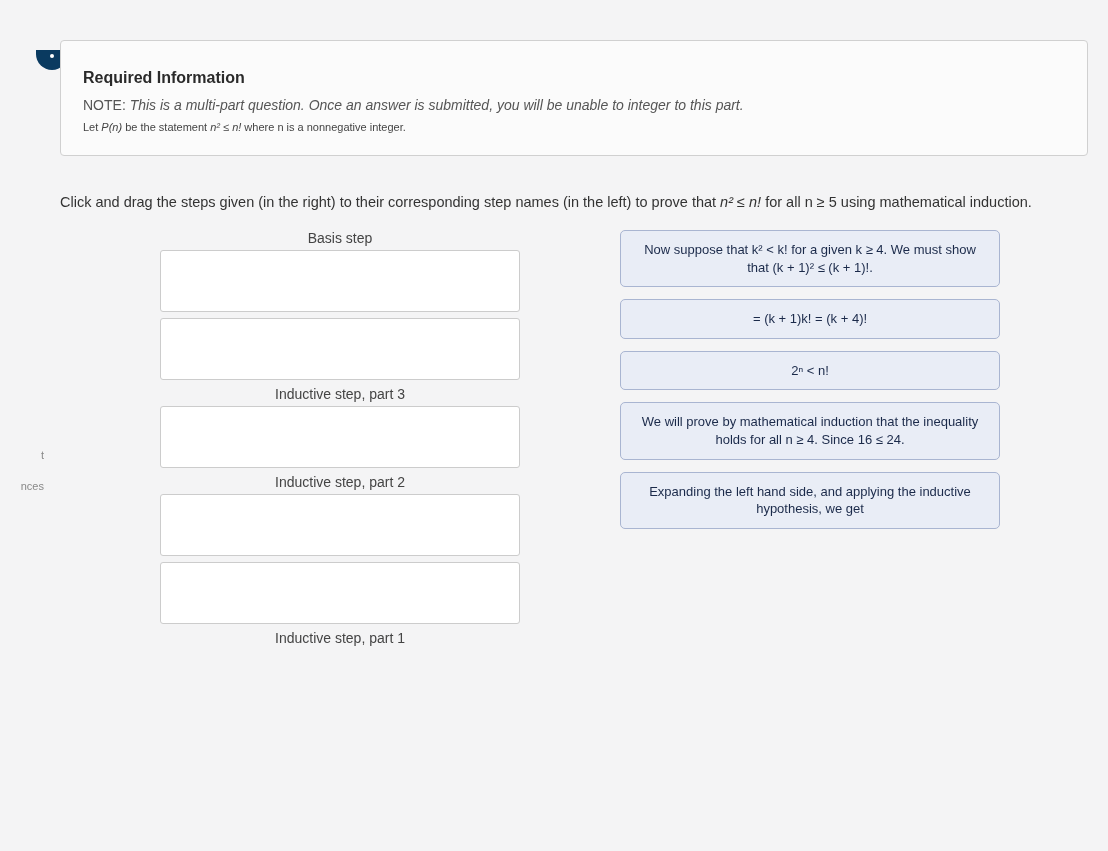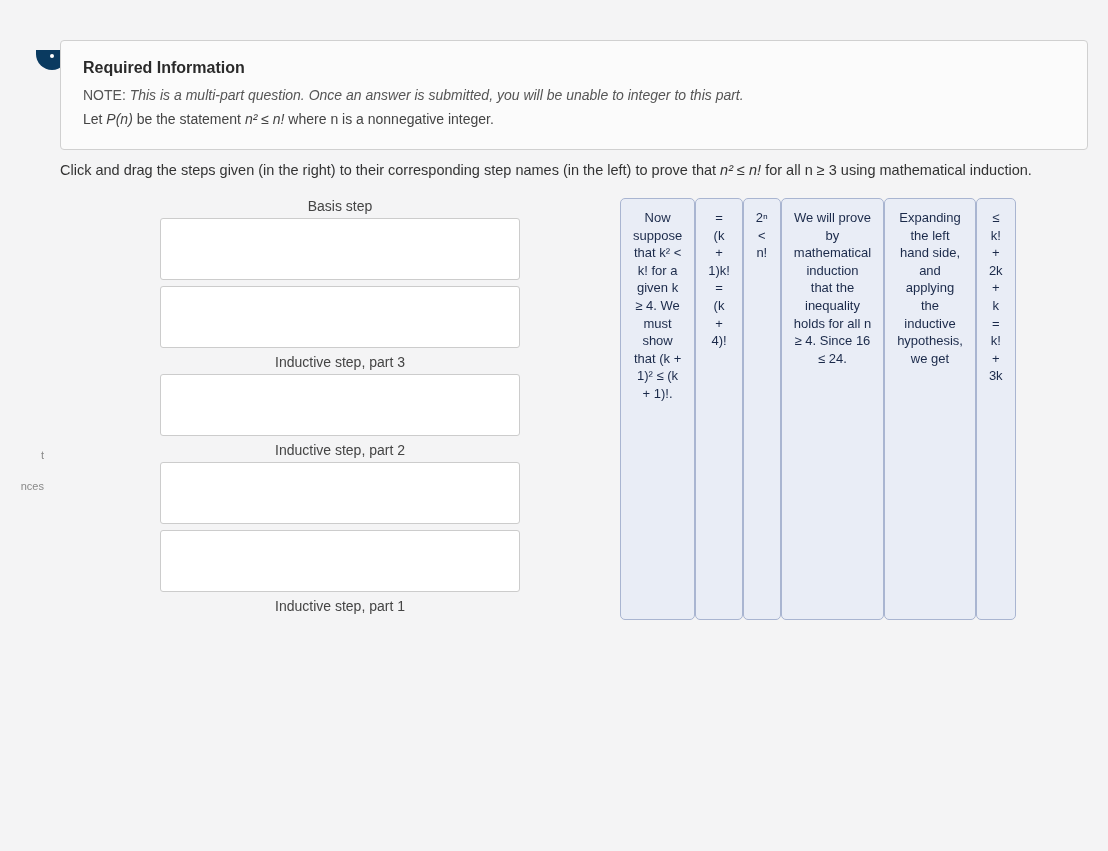--- a/index.html
+++ b/index.html
@@ -12,38 +12,38 @@
   color: #333;
   position: relative;
 }
 .page {
   padding: 40px 20px 0 60px;
   position: relative;
 }
 .info-box {
   border: 1px solid #d0d0d0;
   border-radius: 4px;
-  padding: 18px 22px 22px 22px;
+  padding: 28px 22px 22px 22px;
   background: #fbfbfb;
-  margin-bottom: 10px;
+  margin-bottom: 36px;
 }
 .info-box h3 {
   font-size: 16px;
   color: #2a2a2a;
   margin-bottom: 10px;
   font-weight: bold;
 }
 .note-line {
   font-size: 14px;
   color: #555;
   margin-bottom: 8px;
 }
 .note-line i { font-style: italic; }
 .stmt-line {
-  font-size: 14px;
+  font-size: 11px;
   color: #444;
 }
 .stmt-line i { font-style: italic; }
 .instructions {
   font-size: 14.5px;
   color: #333;
   margin-bottom: 18px;
   line-height: 1.4;
   max-width: 1020px;
 }
@@ -66,21 +66,22 @@
   width: 100%;
   height: 62px;
   background: #fff;
   border: 1px solid #ccc;
   border-radius: 3px;
   margin-bottom: 6px;
 }
 .right-col {
   width: 380px;
   display: flex;
-  flex-direction: row;
+  flex-direction: column;
+  gap: 12px;
 }
 .drag-item {
   border: 1px solid #a9b5d1;
   background: #e9edf6;
   border-radius: 5px;
   padding: 10px 12px;
   color: #1b2a4a;
   font-size: 13px;
   text-align: center;
   cursor: grab;
@@ -129,21 +130,21 @@
     <div class="note-line">
       <span>NOTE:</span>
       <i>This is a multi-part question. Once an answer is submitted, you will be unable to integer to this part.</i>
     </div>
     <div class="stmt-line">
       <span>Let </span><i>P(n)</i><span> be the statement </span><i>n² ≤ n!</i><span> where n is a nonnegative integer.</span>
     </div>
   </div>
 
   <div class="instructions">
-    <span>Click and drag the steps given (in the right) to their corresponding step names (in the left) to prove that </span><i>n² ≤ n!</i><span> for all n ≥ 3 using mathematical induction.</span>
+    <span>Click and drag the steps given (in the right) to their corresponding step names (in the left) to prove that </span><i>n² ≤ n!</i><span> for all n ≥ 5 using mathematical induction.</span>
   </div>
 
   <div class="work-area">
 
     <div class="left-col">
       <div class="step-group">
         <div class="step-label">Basis step</div>
         <div class="drop-slot"></div>
       </div>
       <div class="step-group">
@@ -164,17 +165,16 @@
         <div class="step-label">Inductive step, part 1</div>
       </div>
     </div>
 
     <div class="right-col">
       <div class="drag-item">Now suppose that k² &lt; k! for a given k ≥ 4. We must show that (k + 1)² ≤ (k + 1)!.</div>
       <div class="drag-item">= (k + 1)k! = (k + 4)!</div>
       <div class="drag-item">2ⁿ &lt; n!</div>
       <div class="drag-item">We will prove by mathematical induction that the inequality holds for all n ≥ 4. Since 16 ≤ 24.</div>
       <div class="drag-item">Expanding the left hand side, and applying the inductive hypothesis, we get</div>
-      <div class="drag-item">≤ k! + 2k + k = k! + 3k</div>
     </div>
 
   </div>
 </div>
 
 </body></html>

